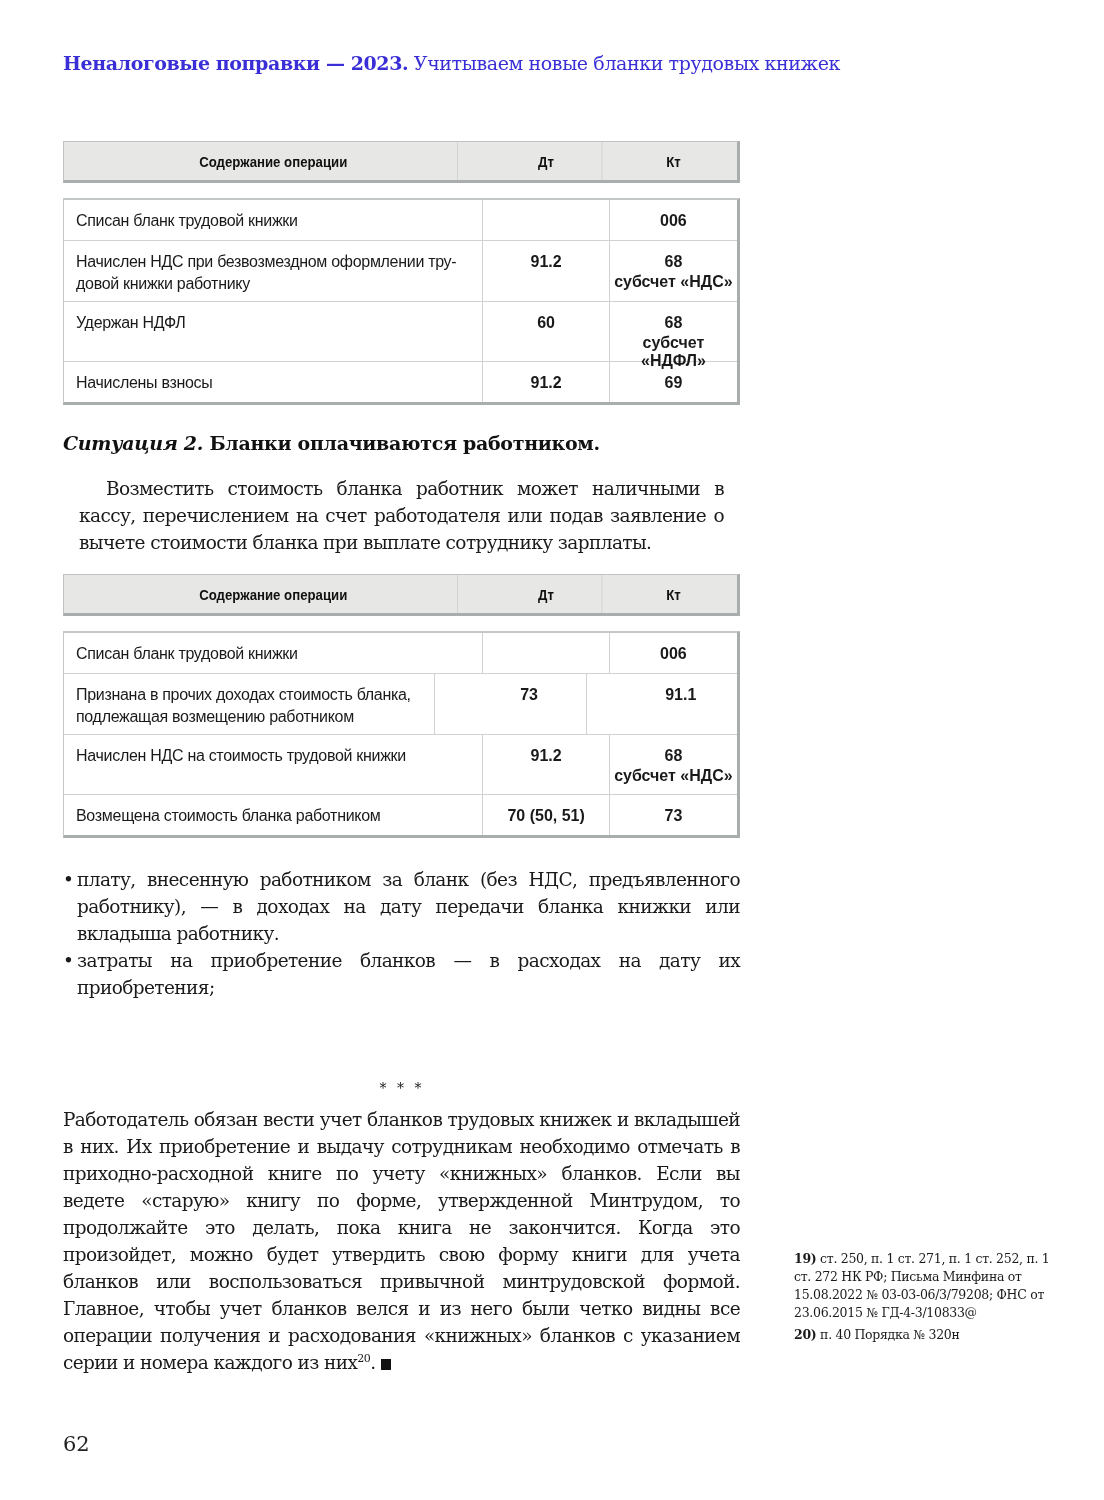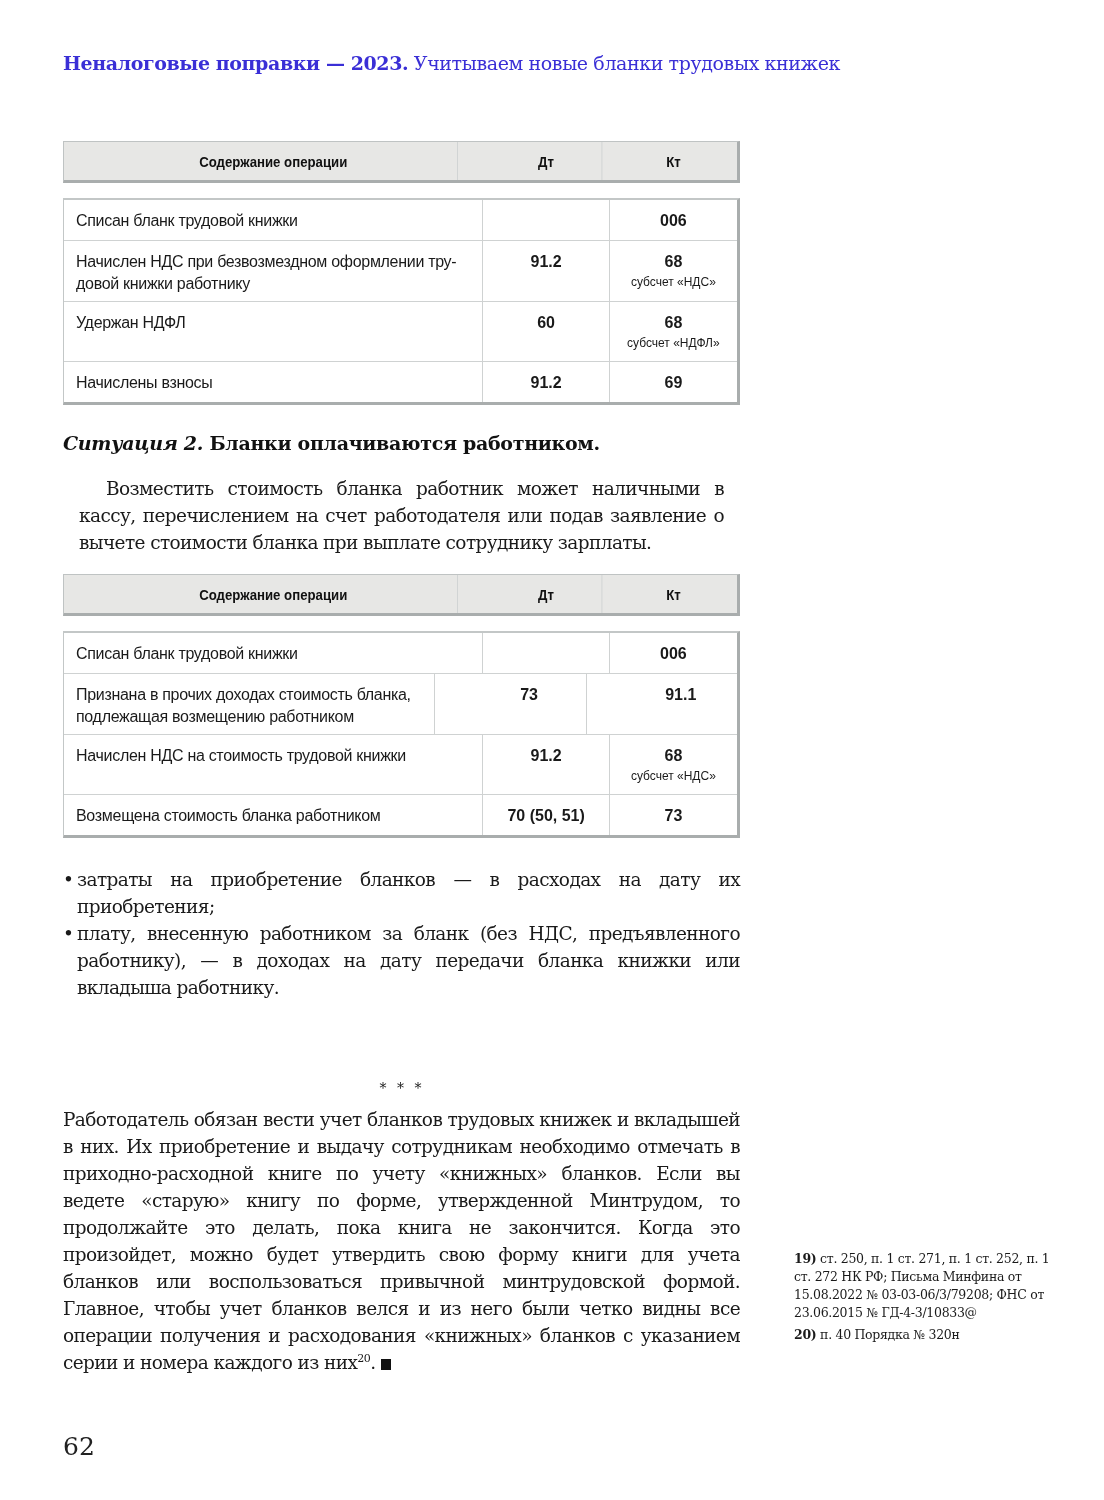--- a/index.html
+++ b/index.html
@@ -16,41 +16,41 @@
   .tbl .head .c3, .tbl .row .c3 { width: 128px; }
   .tbl .head .c1 { border-right: 1px solid #cfd2d2; }
   .tbl .head .c2 { border-right: 1px solid #cfd2d2; }
   .tbl .body { margin-top: 15px; border: 1px solid #c3c7c7; border-right: 3px solid #a9adad; border-bottom: 3px solid #a9adad; border-top: 2px solid #c3c7c7; box-sizing: border-box; }
   .tbl .row { display: flex; border-bottom: 1px solid #cfd2d2; box-sizing: border-box; }
   .tbl .row:last-child { border-bottom: none; }
   .tbl .row > div { box-sizing: border-box; padding: 10px 12px; font-size: 16px; line-height: 22px; }
   .tbl .row .c1 { border-right: 1px solid #cfd2d2; letter-spacing: -0.3px; }
   .tbl .row .c2 { border-right: 1px solid #cfd2d2; text-align: center; font-weight: bold; }
   .tbl .row .c3 { text-align: center; font-weight: bold; padding-left: 4px; padding-right: 4px; }
-  .tbl .sub { display: block; font-weight: normal; font-size: 12px; line-height: 18px; }
+  .tbl .sub { display: block; font-weight: bold; font-size: 16px; line-height: 18px; }
 
   .h-situation { position: absolute; left: 63px; top: 432px; font-family: "DejaVu Serif", serif; font-size: 19px; font-weight: bold; color: #111; white-space: nowrap; letter-spacing: -0.3px; }
   .h-situation .it { font-style: italic; }
 
   .para { position: absolute; left: 63px; width: 677px; font-family: "DejaVu Serif", serif; font-size: 18.5px; line-height: 27px; color: #1a1a1a; text-align: justify; letter-spacing: -0.6px; }
   .para .indent { text-indent: 27px; margin: 16px; }
   .para p { margin: 0; }
   .bullets { list-style: none; margin: 0; padding: 0; }
   .bullets li { position: relative; padding-left: 14px; }
   .bullets li::before { content: "•"; position: absolute; left: 0; top: 0; }
   sup { font-size: 11px; line-height: 0; vertical-align: super; }
 
   .stars { position: absolute; left: 0; width: 804px; top: 1080px; text-align: center; font-family: "DejaVu Serif", serif; font-size: 14px; letter-spacing: 3px; color: #222; }
   .endmark { display: inline-block; width: 10px; height: 11px; background: #111; margin-left: 6px; vertical-align: -1px; }
 
   .footnotes { position: absolute; left: 794px; top: 1250px; width: 260px; font-family: "DejaVu Serif", serif; font-size: 12.5px; line-height: 18px; color: #1a1a1a; letter-spacing: -0.3px; }
   .footnotes .fn { margin-bottom: 4px; }
   .footnotes .num { font-weight: bold; }
 
-  .page-number { position: absolute; left: 63px; top: 1432px; font-family: "DejaVu Serif", serif; font-size: 25px; color: #222; }
+  .page-number { position: absolute; left: 63px; top: 1432px; font-family: "DejaVu Serif", serif; font-size: 21px; color: #222; }
 </style>
 </head>
 <body>
 
 <div class="running-head">
   <span class="bold">Неналоговые поправки — 2023.</span>
   <span>Учитываем новые бланки трудовых книжек</span>
 </div>
 
 <div class="tbl" style="top:141px;">
@@ -117,22 +117,22 @@
     <div class="row" style="height:40px;">
       <div class="c1">Возмещена стоимость бланка работником</div>
       <div class="c2">70 (50, 51)</div>
       <div class="c3"><span>73</span></div>
     </div>
   </div>
 </div>
 
 <div class="para" style="top:866px;">
   <ul class="bullets">
+    <li>плату, внесенную работником за бланк (без НДС, предъявленного работнику), — в доходах на дату передачи бланка книжки или вкладыша работнику.</li>
     <li>затраты на приобретение бланков — в расходах на дату их приобретения;</li>
-    <li>плату, внесенную работником за бланк (без НДС, предъявленного работнику), — в доходах на дату передачи бланка книжки или вкладыша работнику.</li>
   </ul>
 </div>
 
 <div class="stars">* * *</div>
 
 <div class="para" style="top:1106px;">
   <p><span>Работодатель обязан вести учет бланков трудовых книжек и вкладышей в них. Их приобретение и выдачу сотрудникам необходимо отмечать в приходно-расходной книге по учету «книжных» бланков. Если вы ведете «старую» книгу по форме, утвержденной Минтрудом, то продолжайте это делать, пока книга не закончится. Когда это произойдет, можно будет утвердить свою форму книги для учета бланков или воспользоваться привычной минтрудовской формой. Главное, чтобы учет бланков велся и из него были четко видны все операции получения и расходования «книжных» бланков с указанием серии и номера каждого из них</span><sup>20</sup><span>.</span><span class="endmark"></span></p>
 </div>
 
 <div class="footnotes">

